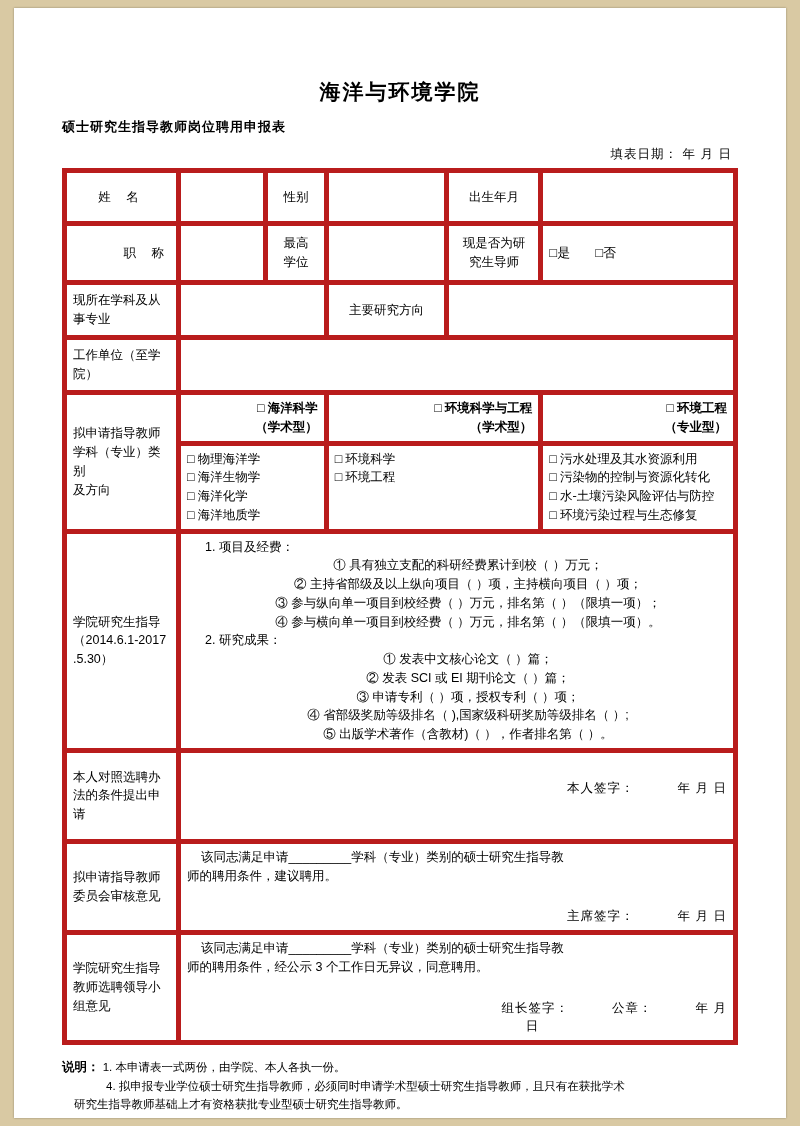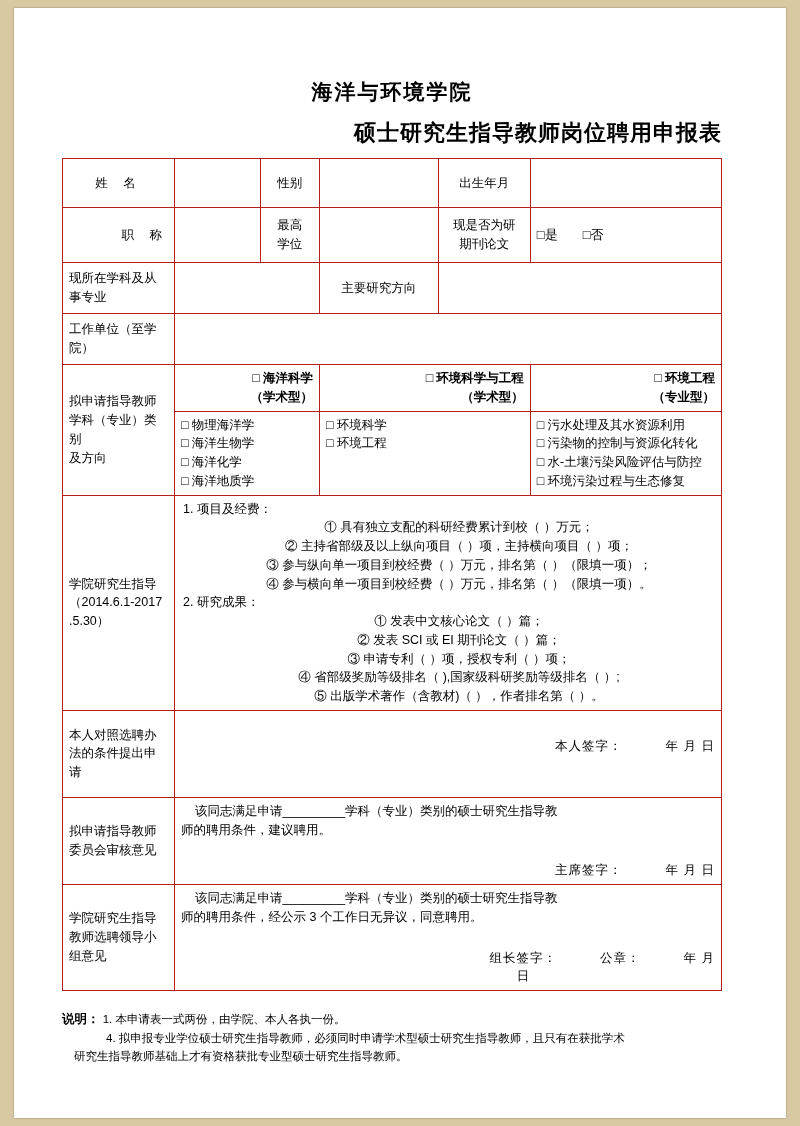--- a/index.html
+++ b/index.html
@@ -16,51 +16,51 @@
     position: absolute;
     left: 14px;
     top: 8px;
     width: 772px;
     height: 1110px;
     background: #ffffff;
     box-shadow: 0 0 2px rgba(0,0,0,0.35);
     box-sizing: border-box;
   }
   .inner {
-    padding: 70px 64px 0 48px;
+    padding: 70px 48px 0 48px;
   }
   .title1 {
     text-align: center;
     font-family: "Liberation Serif", serif;
     font-weight: bold;
     font-size: 21px;
     letter-spacing: 2px;
     margin: 0 0 12px 0;
   }
   .title2 {
-    text-align: right;
+    text-align: left;
     font-family: "Liberation Serif", serif;
     font-weight: bold;
-    font-size: 22px;
+    font-size: 13px;
     letter-spacing: 1px;
     margin: 0 0 10px 0;
   }
   .fill-date {
     text-align: right;
     font-size: 12.5px;
     margin: 0 6px 5px 0;
     letter-spacing: 1px;
   }
   table.form {
     border-collapse: collapse;
     width: 100%;
     table-layout: fixed;
   }
   table.form td {
-    border: 1px solid #b91c1c;
+    border: 5px solid #b91c1c;
     padding: 4px 6px;
     font-size: 12.5px;
     vertical-align: middle;
     line-height: 1.5;
   }
   .lbl {
     text-align: center;
   }
   .lbl-left {
     text-align: left;
@@ -83,45 +83,46 @@
     font-family: "Liberation Serif", serif;
     font-size: 13px;
     line-height: 1.75;
   }
   .opt-list div { white-space: nowrap; }
   .ach {
     font-size: 12.5px;
     line-height: 1.85;
     padding: 7px 8px 7px 10px;
   }
-  .ach .lvl1 { margin-left: 2px; }
+  .ach .lvl1 { margin-left: 18px; }
   .ach .lvl2 { margin-left: 22px; text-align: center; }
   .sig-line {
     margin-top: 22px;
     text-align: right;
     letter-spacing: 1px;
   }
   .sig-line .sp { display: inline-block; width: 34px; }
   .op-text { line-height: 1.9; }
   .notes {
-    margin-top: 18px;
+    margin-top: 12px;
     font-size: 11.5px;
     line-height: 1.6;
   }
   .notes .hd { font-weight: bold; font-size: 12.5px; }
   .small-gap { display: inline-block; width: 18px; }
 </style>
 </head>
 <body>
 
 <div class="page">
  <div class="inner">
 
   <div class="title1">海洋与环境学院</div>
   <div class="title2">硕士研究生指导教师岗位聘用申报表</div>
+  <div class="fill-date">填表日期：      年    月    日</div>
 
   <table class="form">
     <colgroup>
       <col style="width:17%">
       <col style="width:13%">
       <col style="width:9%">
       <col style="width:18%">
       <col style="width:14%">
       <col style="width:14%">
       <col style="width:15%">
@@ -140,21 +141,21 @@
     <tr>
       <td class="lbl h-title spaced">职  称</td>
       <td></td>
       <td class="lbl">
         <div>最高</div>
         <div>学位</div>
       </td>
       <td></td>
       <td class="lbl">
         <div>现是否为研</div>
-        <div>期刊论文</div>
+        <div>究生导师</div>
       </td>
       <td colspan="2">
         <span class="cb">□是</span>
         <span class="small-gap"></span>
         <span class="cb">□否</span>
       </td>
     </tr>
 
     <tr>
       <td class="lbl-left h-row">

